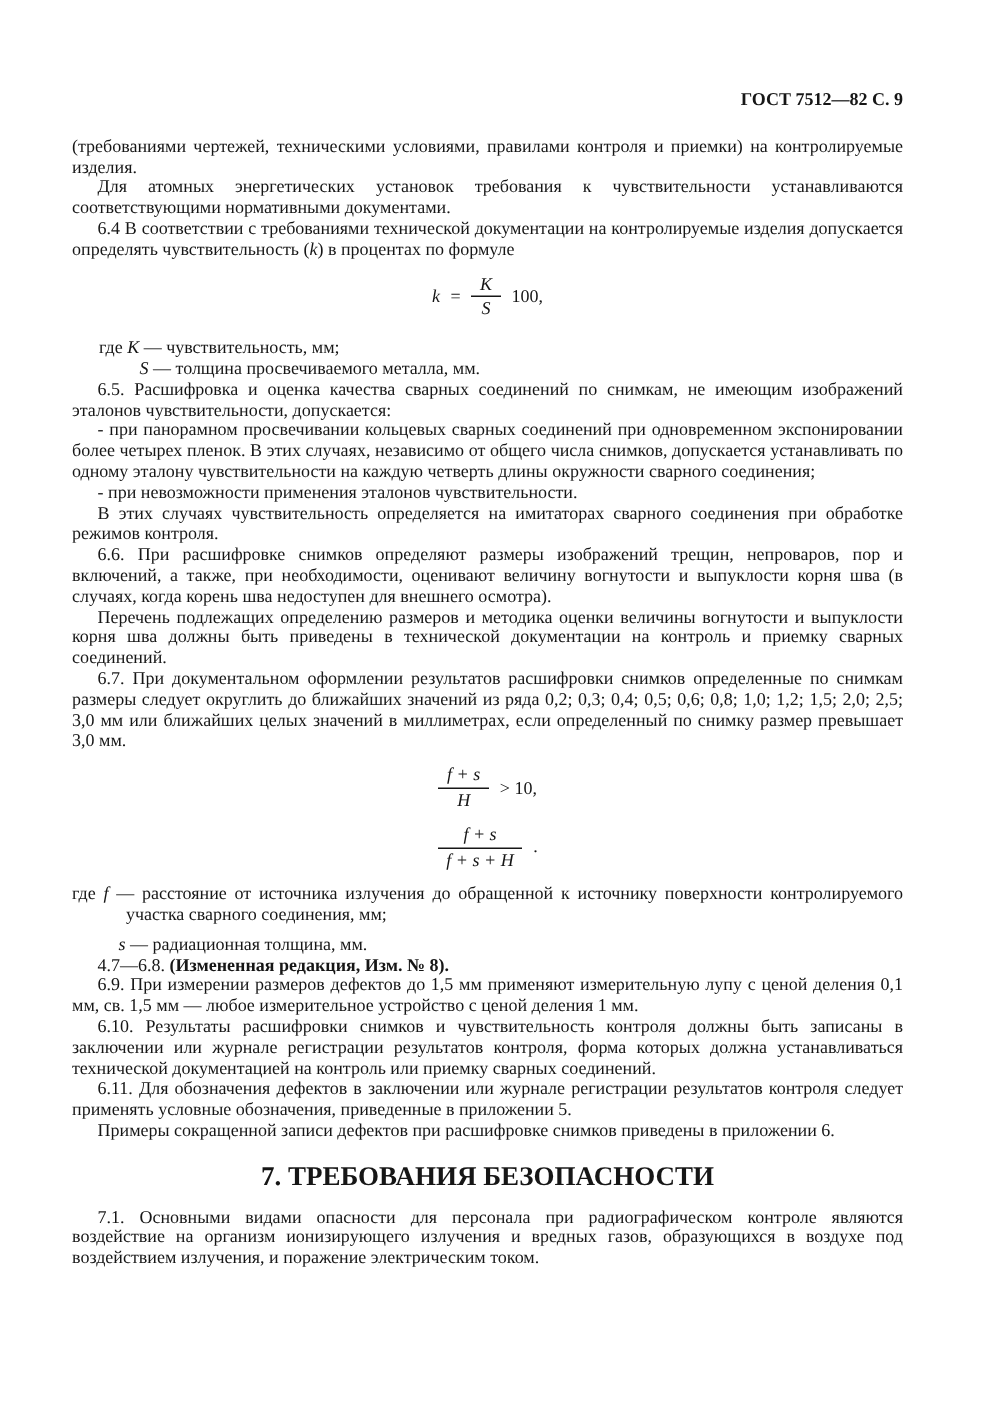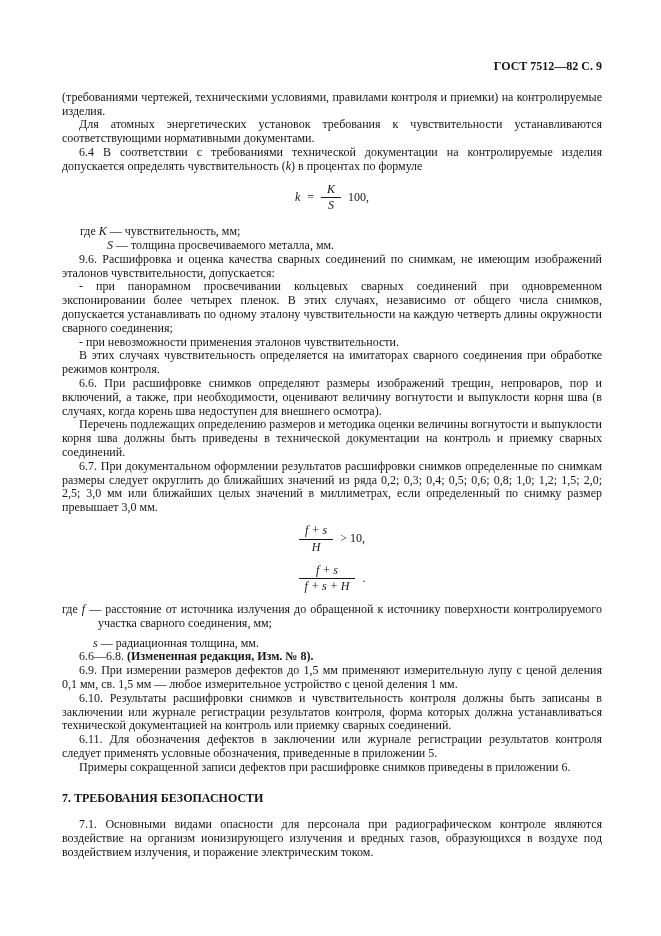--- a/index.html
+++ b/index.html
@@ -5,33 +5,33 @@
   * { box-sizing: border-box; }
   html, body { margin: 0; padding: 0; }
   body { background: #ffffff; }
   .page {
     width: 661px; height: 936px; background: #ffffff; overflow: hidden;
     color: #161616;
     font-family: "Liberation Serif", "DejaVu Serif", serif;
     font-size: 12px; line-height: 13.8px;
     position: relative;
   }
-  .inner { padding: 60px 59px 0 62px; }
+  .inner { padding: 60px 59px 0 48px; }
   .page-header { text-align: right; font-weight: bold; font-size: 12px; margin-bottom: 17px; }
   .p { margin: 0; text-align: justify; }
   .indent { text-indent: 17px; }
   .formula { display: flex; justify-content: center; align-items: center; gap: 7px; margin: 9px 0; }
   .frac { display: inline-flex; flex-direction: column; align-items: stretch; text-align: center; }
   .frac .num { display: block; padding: 0 6px 1px; border-bottom: 1px solid #161616; }
   .frac .den { display: block; padding: 1px 6px 0; }
   .where-l1 { margin: 12px 0 0 18px; text-align: left; }
   .where-l2 { margin: 0 0 0 45px; text-align: left; }
   .where2 { margin: 0; padding-left: 36px; text-indent: -36px; text-align: justify; }
   .where2-l2 { margin: 6px 0 0 31px; text-align: left; }
-  .sec-heading { text-align: left; font-weight: bold; font-size: 12px; margin: 17px 0 13px; }
+  .sec-heading { text-align: center; font-weight: bold; font-size: 18px; margin: 17px 0 13px; }
   i { font-style: italic; }
   b { font-weight: bold; }
 </style>
 </head>
 <body>
 
 <div class="page">
   <div class="inner">
 
     <div class="page-header">
@@ -49,21 +49,21 @@
       <span class="frac">
         <i class="num">K</i>
         <i class="den">S</i>
       </span>
       <span>100,</span>
     </div>
 
     <p class="p where-l1"><span>где</span> <i>K</i> <span>— чувствительность, мм;</span></p>
     <p class="p where-l2"><i>S</i> <span>— толщина просвечиваемого металла, мм.</span></p>
 
-    <p class="p indent">9.6. Расшифровка и оценка качества сварных соединений по снимкам, не имеющим изображений эталонов чувствительности, допускается:</p>
+    <p class="p indent">6.5. Расшифровка и оценка качества сварных соединений по снимкам, не имеющим изображений эталонов чувствительности, допускается:</p>
     <p class="p indent">- при панорамном просвечивании кольцевых сварных соединений при одновременном экспонировании более четырех пленок. В этих случаях, независимо от общего числа снимков, допускается устанавливать по одному эталону чувствительности на каждую четверть длины окружности сварного соединения;</p>
     <p class="p indent">- при невозможности применения эталонов чувствительности.</p>
     <p class="p indent">В этих случаях чувствительность определяется на имитаторах сварного соединения при обработке режимов контроля.</p>
 
     <p class="p indent">6.6. При расшифровке снимков определяют размеры изображений трещин, непроваров, пор и включений, а также, при необходимости, оценивают величину вогнутости и выпуклости корня шва (в случаях, когда корень шва недоступен для внешнего осмотра).</p>
     <p class="p indent">Перечень подлежащих определению размеров и методика оценки величины вогнутости и выпуклости корня шва должны быть приведены в технической документации на контроль и приемку сварных соединений.</p>
 
     <p class="p indent">6.7. При документальном оформлении результатов расшифровки снимков определенные по снимкам размеры следует округлить до ближайших значений из ряда 0,2; 0,3; 0,4; 0,5; 0,6; 0,8; 1,0; 1,2; 1,5; 2,0; 2,5; 3,0 мм или ближайших целых значений в миллиметрах, если определенный по снимку размер превышает 3,0 мм.</p>
 
 
@@ -80,21 +80,21 @@
       <span class="frac">
         <i class="num">f + s</i>
         <i class="den">f + s + H</i>
       </span>
       <span>.</span>
     </div>
 
     <p class="where2"><span>где</span> <i>f</i> <span>— расстояние от источника излучения до обращенной к источнику поверхности контролируемого участка сварного соединения, мм;</span></p>
     <p class="p where2-l2"><i>s</i> <span>— радиационная толщина, мм.</span></p>
 
-    <p class="p indent"><span>6.6—6.8. </span><b>(Измененная редакция, Изм. № 8).</b></p>
+    <p class="p indent"><span>4.7—6.8. </span><b>(Измененная редакция, Изм. № 8).</b></p>
 
     <p class="p indent">6.9. При измерении размеров дефектов до 1,5 мм применяют измерительную лупу с ценой деления 0,1 мм, св. 1,5 мм — любое измерительное устройство с ценой деления 1 мм.</p>
     <p class="p indent">6.10. Результаты расшифровки снимков и чувствительность контроля должны быть записаны в заключении или журнале регистрации результатов контроля, форма которых должна устанавливаться технической документацией на контроль или приемку сварных соединений.</p>
     <p class="p indent">6.11. Для обозначения дефектов в заключении или журнале регистрации результатов контроля следует применять условные обозначения, приведенные в приложении 5.</p>
     <p class="p indent">Примеры сокращенной записи дефектов при расшифровке снимков приведены в приложении 6.</p>
 
     <h2 class="sec-heading">7. ТРЕБОВАНИЯ БЕЗОПАСНОСТИ</h2>
 
     <p class="p indent">7.1. Основными видами опасности для персонала при радиографическом контроле являются воздействие на организм ионизирующего излучения и вредных газов, образующихся в воздухе под воздействием излучения, и поражение электрическим током.</p>
 

